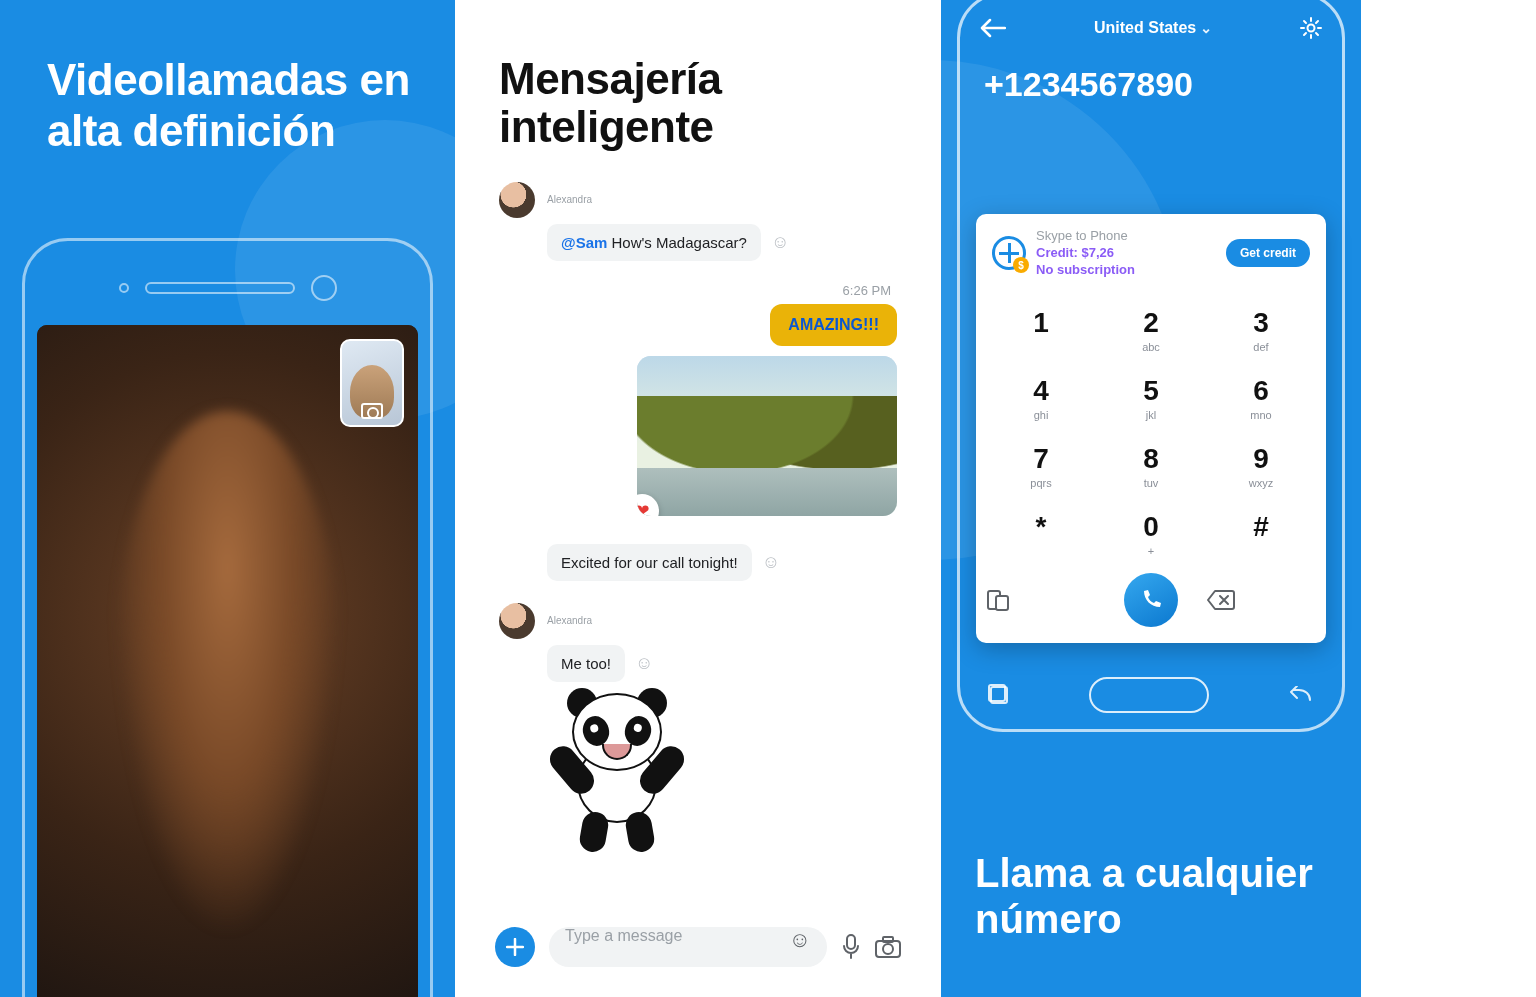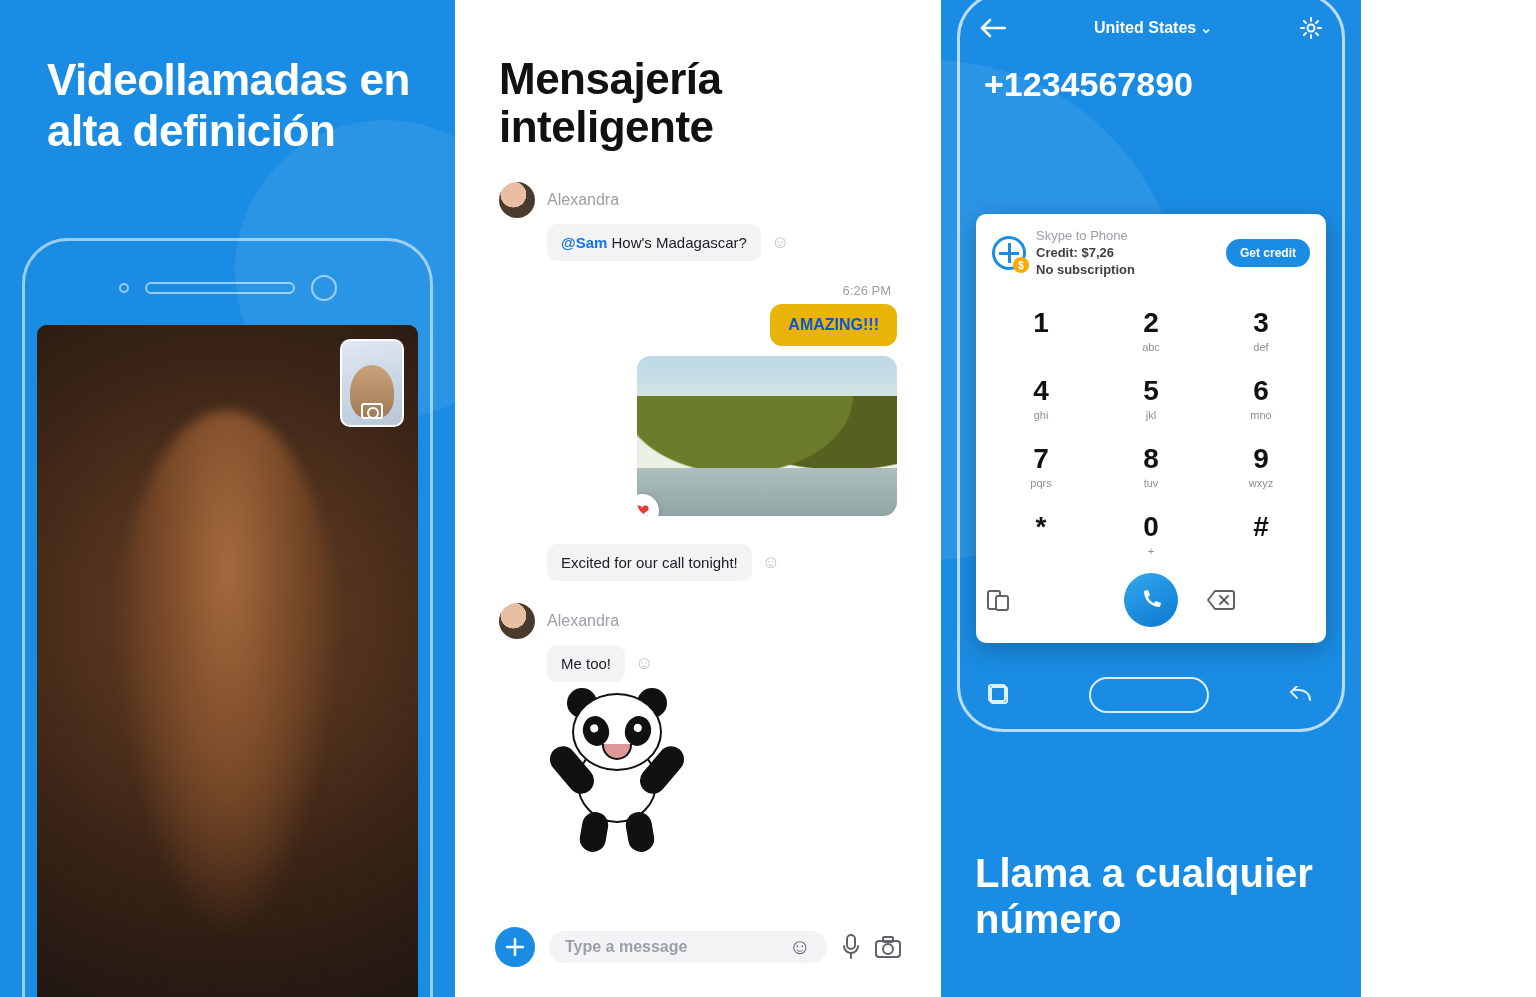--- a/index.html
+++ b/index.html
@@ -91,21 +91,21 @@
   .p1-pip .cam{position:absolute;bottom:6px;left:50%;transform:translateX(-50%);width:22px;height:16px;border:2px solid #fff;border-radius:3px;}
   .p1-pip .cam::before{content:"";position:absolute;left:4px;top:2px;width:8px;height:8px;border:2px solid #fff;border-radius:50%;}
 
   
   .chat{padding:30px 12px 0 16px;}
   .msg-grp{margin-bottom:22px;}
   .who{display:flex;align-items:center;gap:12px;margin-bottom:6px;}
   .avatar{width:36px;height:36px;border-radius:50%;flex:none;}
   .av-alex{background:radial-gradient(circle at 40% 35%,#e8bfa2 0 40%,#4a3a2e 41% 100%);}
   .av-stu{background:radial-gradient(circle at 45% 30%,#f0d2b5 0 38%,#3b3b3b 39% 100%);}
-  .sender{color:#9aa0a6;font-size:16px;}
+  .sender{color:#9aa0a6;font-size:10px;}
   .bubble-row{display:flex;align-items:center;gap:10px;margin-left:48px;}
   .bubble{
     background:#f1f3f4;color:#202124;
     border-radius:10px;padding:10px 14px;font-size:15px;max-width:280px;
   }
   .mention{color:#1a73e8;font-weight:600;}
   .react{color:#bdc1c6;font-size:18px;}
   .time{text-align:right;color:#9aa0a6;font-size:13px;margin:6px 10px 6px 0;}
   .bubble-out{
     margin-left:auto;background:#eab308;color:#0b57d0;font-weight:600;
@@ -136,21 +136,21 @@
   .panda .armL,.panda .armR{position:absolute;top:55px;width:26px;height:54px;background:#111;border-radius:14px;}
   .panda .armL{left:12px;transform:rotate(-40deg)}.panda .armR{right:12px;transform:rotate(40deg)}
   .panda .legL,.panda .legR{position:absolute;bottom:-4px;width:26px;height:40px;background:#111;border-radius:14px;}
   .panda .legL{left:34px;transform:rotate(10deg)}.panda .legR{right:34px;transform:rotate(-10deg)}
 
   .compose{
     position:absolute;left:12px;right:12px;bottom:24px;height:52px;
     display:flex;align-items:center;gap:14px;
   }
   .add-btn{width:40px;height:40px;border-radius:50%;background:#1a8ce3;color:#fff;display:flex;align-items:center;justify-content:center;font-size:24px;}
-  .compose-input{flex:1;height:32px;border-radius:24px;background:#f1f3f4;color:#9aa0a6;display:flex;align-items:center;padding:0 16px;font-size:16px;justify-content:space-between;font-weight:bold;}
+  .compose-input{flex:1;height:40px;border-radius:24px;background:#f1f3f4;color:#9aa0a6;display:flex;align-items:flex-start;padding:0 16px;font-size:16px;justify-content:space-between;}
   .ico{color:#5f6368;font-size:22px;}
 
   
   .p3-phone{
     position:absolute;left:16px;right:16px;top:-8px;
     border:3px solid rgba(255,255,255,0.7);
     border-radius:46px;
     height:740px;
     padding:14px 10px 10px;
     background:transparent;
@@ -163,21 +163,21 @@
     background:#fff;border-radius:10px;margin:110px 6px 0;box-shadow:0 6px 24px rgba(0,0,0,.25);
     padding:14px 10px 16px;
   }
   .credit-row{display:flex;align-items:center;gap:10px;padding:0 6px 10px;}
   .globe{width:34px;height:34px;border-radius:50%;border:3px solid #1a8ce3;position:relative;flex:none;}
   .globe::before{content:"";position:absolute;left:4px;right:4px;top:13px;height:3px;background:#1a8ce3;}
   .globe::after{content:"";position:absolute;top:4px;bottom:4px;left:13px;width:3px;background:#1a8ce3;}
   .coin{position:absolute;right:-6px;bottom:-6px;width:16px;height:16px;background:#f9ab00;border-radius:50%;display:flex;align-items:center;justify-content:center;color:#fff;font-size:10px;font-weight:700;}
   .credit-text{font-size:13px;line-height:1.3;}
   .credit-text .sub1{color:#9aa0a6;}
-  .credit-text .main{color:#404040;font-weight:700;}
+  .credit-text .main{color:#8b5cf6;font-weight:700;}
   .get-credit{margin-left:auto;background:#1a8ce3;color:#fff;font-size:12px;font-weight:600;border-radius:16px;padding:7px 14px;}
   .keypad{display:grid;grid-template-columns:repeat(3,1fr);text-align:center;margin-top:6px;}
   .key{padding:12px 0 8px;}
   .key .n{font-size:28px;font-weight:700;color:#111;}
   .key .l{font-size:11px;color:#8a8f98;margin-top:2px;min-height:14px;}
   .bottom-row{display:grid;grid-template-columns:repeat(3,1fr);align-items:center;margin-top:6px;}
   .dial-btn{width:54px;height:54px;border-radius:50%;background:linear-gradient(150deg,#35a8ef,#0b78cf);margin:0 auto;display:flex;align-items:center;justify-content:center;color:#fff;}
   .bs,.sb{color:#5f6368;font-size:22px;text-align:center;}
   .p3-navbar{position:absolute;left:28px;right:28px;bottom:16px;display:flex;justify-content:space-between;align-items:center;color:rgba(255,255,255,.85);}
   .p3-home{width:120px;height:36px;border:2px solid rgba(255,255,255,.85);border-radius:20px;}

